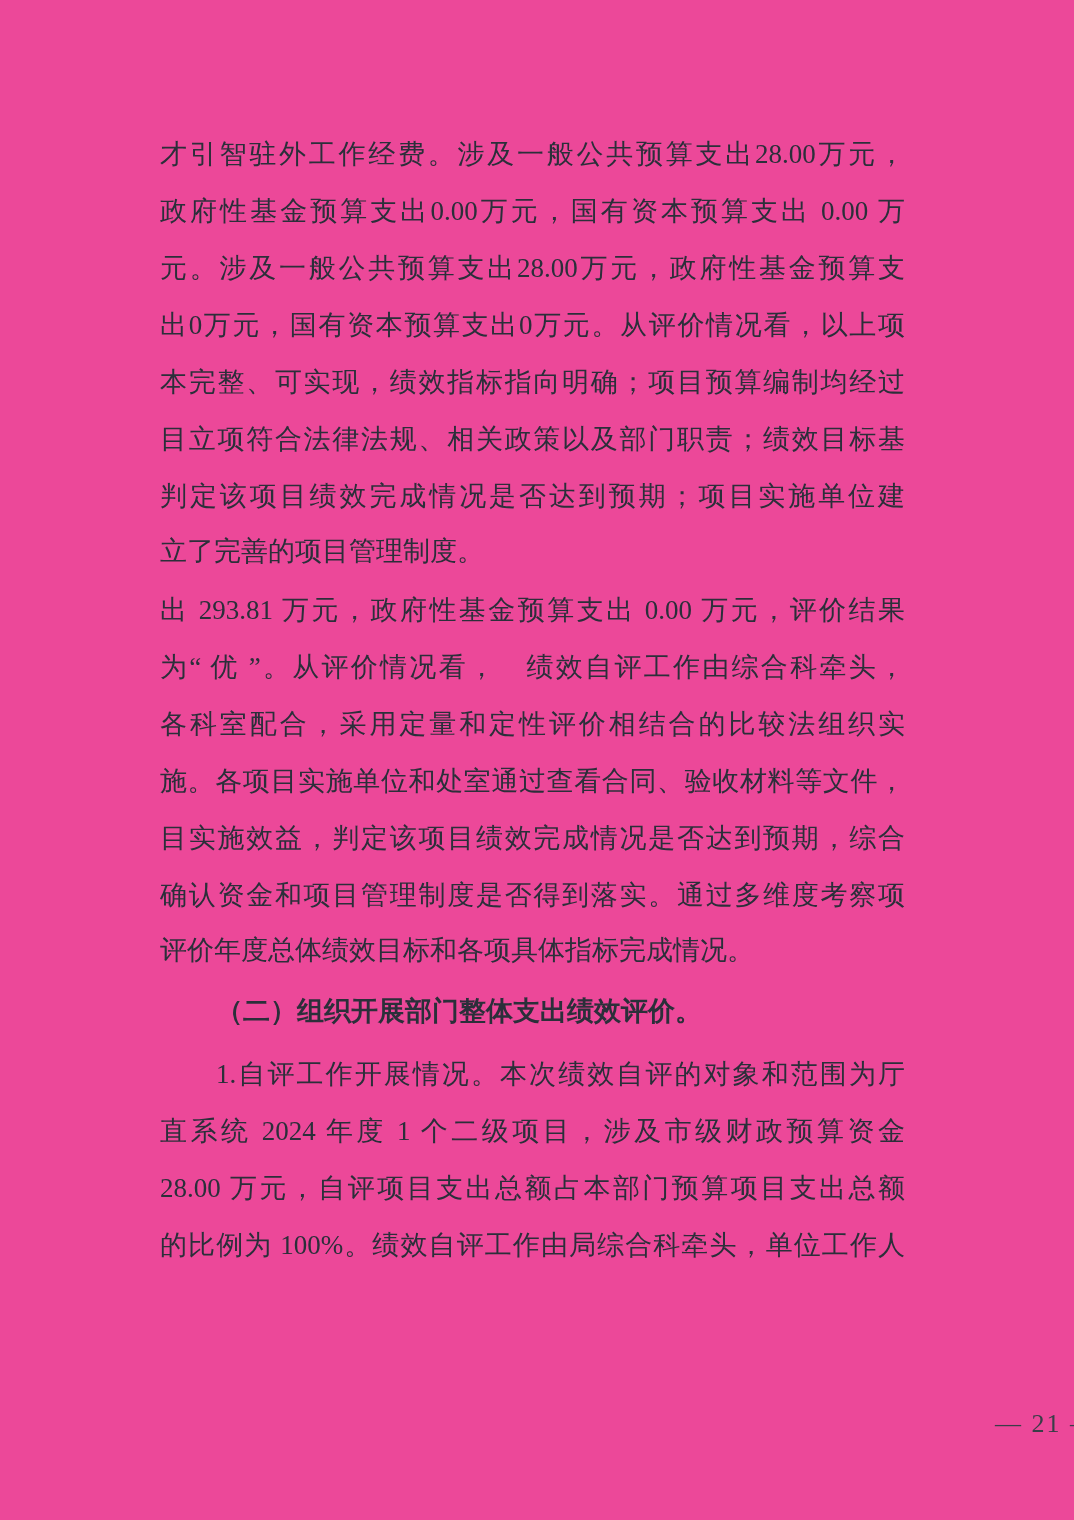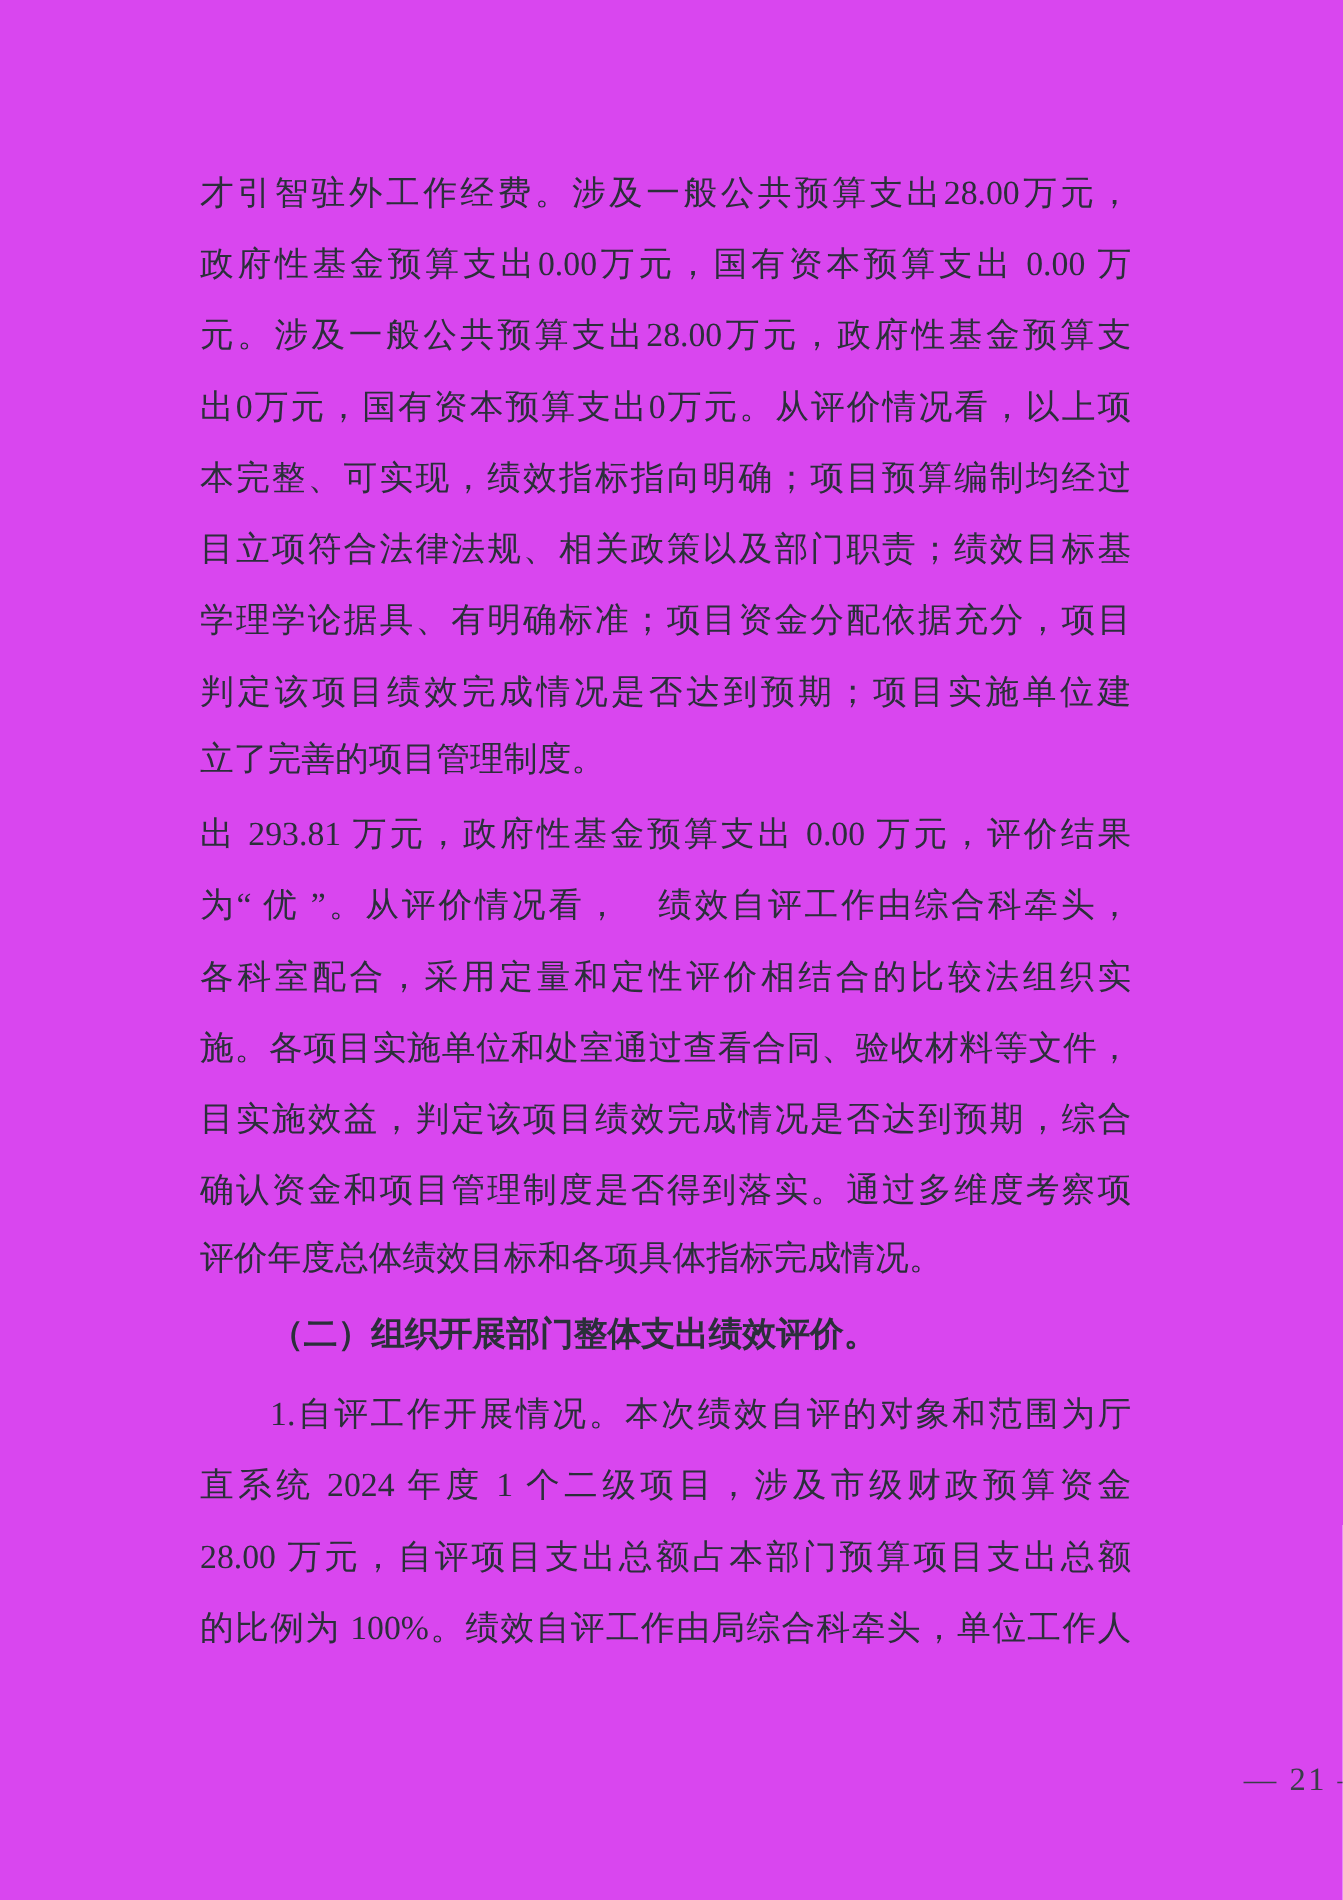--- a/index.html
+++ b/index.html
@@ -7,21 +7,21 @@
     width: 1074px;
     height: 1520px;
     background: #ffffff;
     font-family: "Liberation Serif", serif;
     position: relative;
     overflow: hidden;
   }
   .page {
     position: absolute;
     inset: 0;
-    background: #d946ef;
+    background: #ec4899;
     padding-left: 32px;
   }
   .content {
     position: absolute;
     left: 160px;
     top: 126px;
     width: 745px;
   }
   .line {
     font-size: 27px;
@@ -59,21 +59,20 @@
 <body>
 
 <div class="page">
   <div class="content" id="content" style="color: rgb(43, 47, 58);">
       <div class="line">才引智驻外工作经费。涉及一般公共预算支出28.00万元，</div>
       <div class="line">政府性基金预算支出0.00万元，国有资本预算支出 0.00 万</div>
       <div class="line">元。涉及一般公共预算支出28.00万元，政府性基金预算支</div>
       <div class="line">出0万元，国有资本预算支出0万元。从评价情况看，以上项</div>
       <div class="line">本完整、可实现，绩效指标指向明确；项目预算编制均经过</div>
       <div class="line">目立项符合法律法规、相关政策以及部门职责；绩效目标基</div>
-      <div class="line">学理学论据具、有明确标准；项目资金分配依据充分，项目</div>
       <div class="line">判定该项目绩效完成情况是否达到预期；项目实施单位建</div>
       <div class="line align-left">立了完善的项目管理制度。</div>
       <div class="line">出 293.81 万元，政府性基金预算支出 0.00 万元，评价结果</div>
       <div class="line">为“ 优 ”。从评价情况看，　绩效自评工作由综合科牵头，</div>
       <div class="line">各科室配合，采用定量和定性评价相结合的比较法组织实</div>
       <div class="line">施。各项目实施单位和处室通过查看合同、验收材料等文件，</div>
       <div class="line">目实施效益，判定该项目绩效完成情况是否达到预期，综合</div>
       <div class="line">确认资金和项目管理制度是否得到落实。通过多维度考察项</div>
       <div class="line align-left">评价年度总体绩效目标和各项具体指标完成情况。</div>
       <div class="line align-left indent bold heading">（二）组织开展部门整体支出绩效评价。</div>

